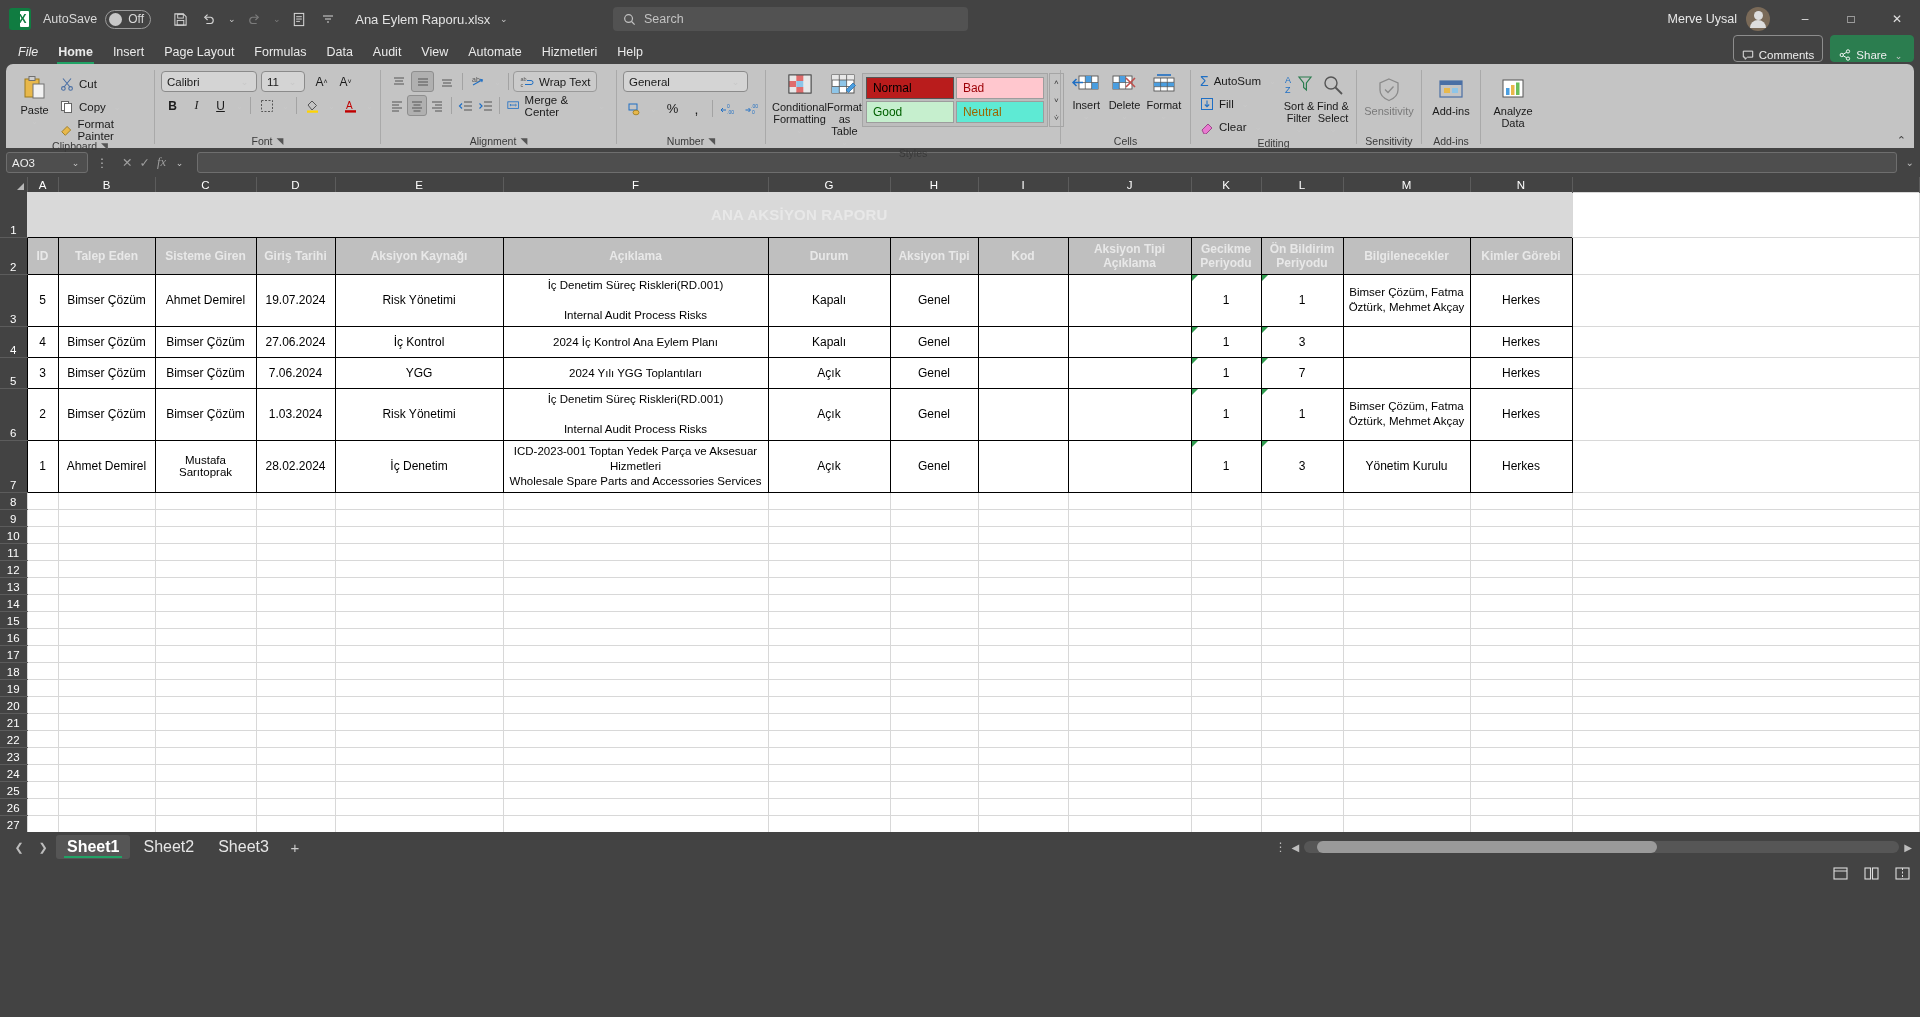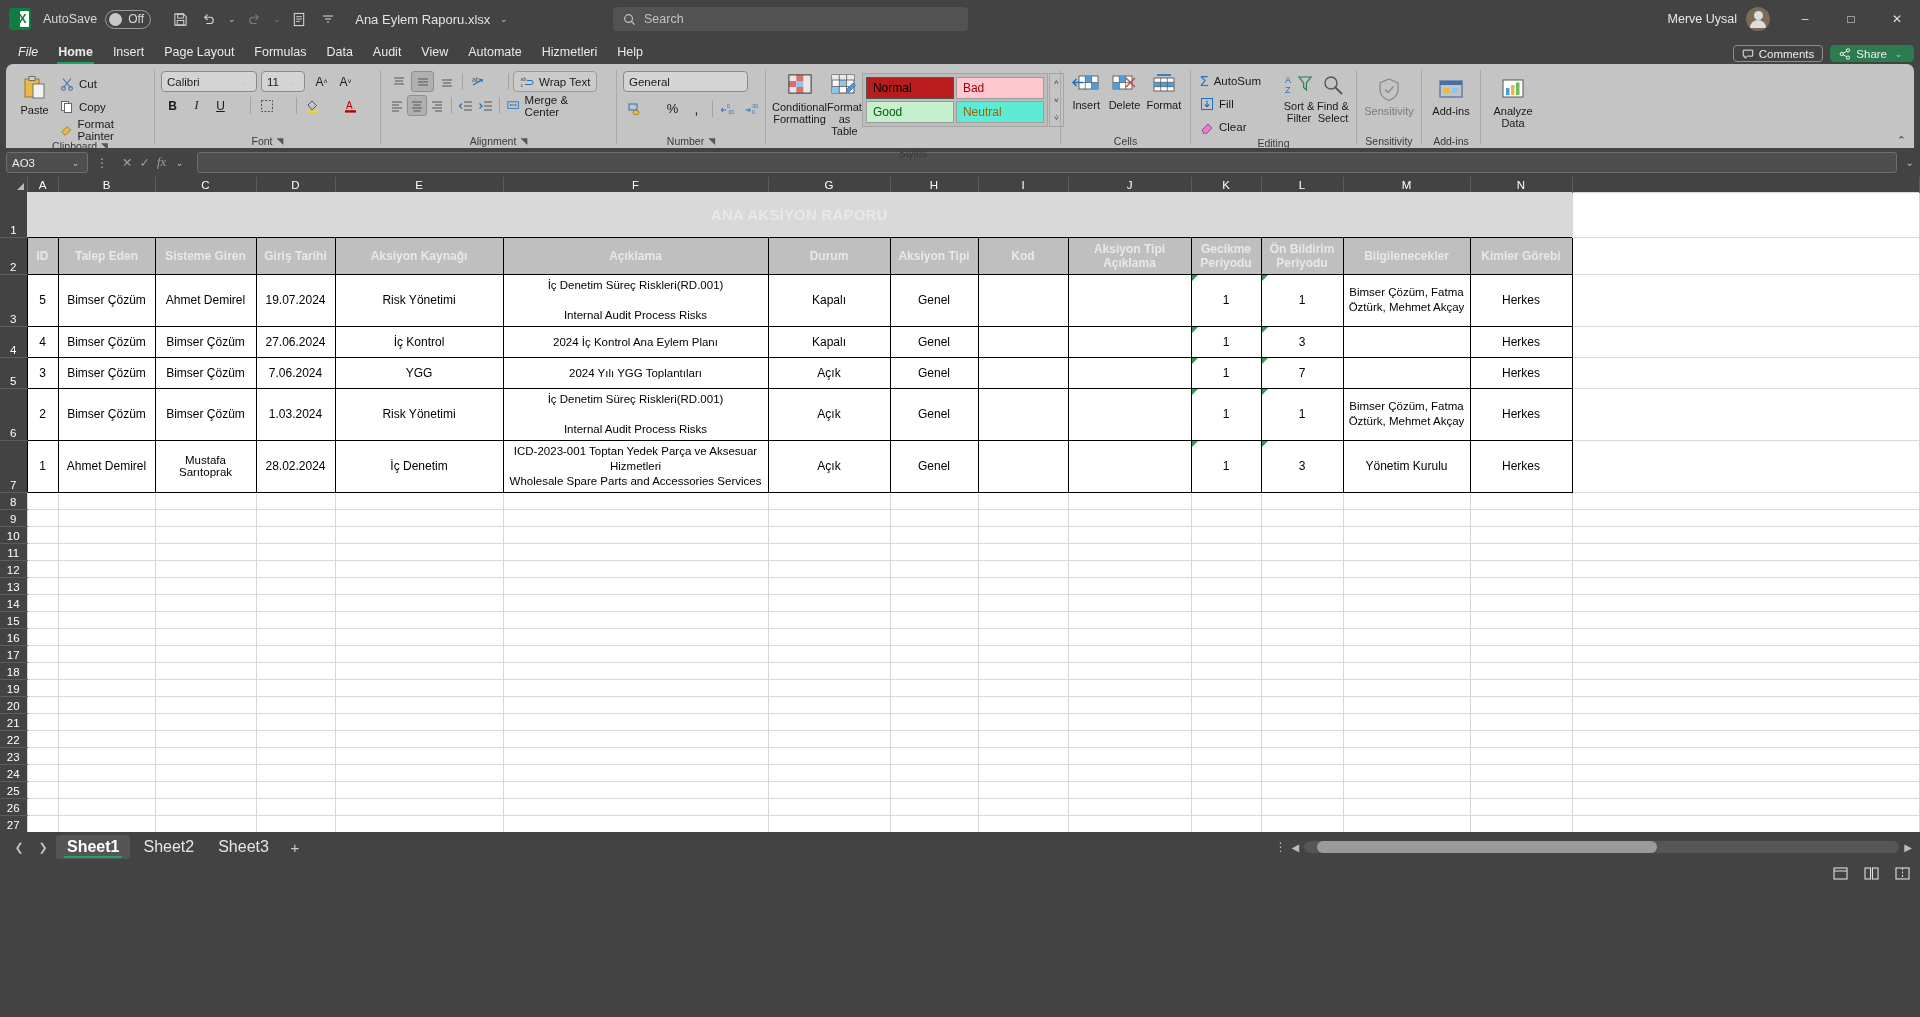--- a/index.html
+++ b/index.html
@@ -38,22 +38,22 @@
   .wbtns { position:absolute; right:0; display:flex; }
   .wbtn { width:46px; height:38px; display:flex; align-items:center; justify-content:center; color:#e0e0e0; font-size:12px; }
 
   
   .tabstrip { height:26px; display:flex; align-items:flex-end; background:#434343; position:relative; }
   .rtab { font-size:12.5px; color:#eaeaea; padding:0 10px; height:24px; display:flex; align-items:center; }
   .rtab:first-child{margin-left:8px;font-style:italic;}
   .rtab.active { font-weight:bold; position:relative; }
   .rtab.active:after { content:""; position:absolute; left:9px; right:9px; bottom:0px; height:2.5px; background:#21a366; }
   .tabright { position:absolute; right:6px; bottom:2px; display:flex; align-items:center; gap:7px; }
-  .pillbtn { height:17px; border:1px solid #8d8d8d; border-radius:4px; font-size:11.5px; color:#eee;
-    display:flex; align-items:center; gap:5px; padding:0 8px; }
+  .pillbtn { height:27px; border:1px solid #8d8d8d; border-radius:4px; font-size:11.5px; color:#eee;
+    display:flex; align-items:flex-end; gap:5px; padding:0 8px; }
   .pillbtn.share{ background:#2b7d4f; border-color:#2b7d4f;}
 
   
   .ribbon { height:84px; background:#c4c4c4; color:#1a1a1a; display:flex; position:relative;
      border-radius:7px 7px 0 0; margin:0 6px; }
   .rgroup { display:flex; flex-direction:column; height:84px; position:relative; padding:3px 0 0 0;}
   .rgroup .gbody { flex:1; display:flex; align-items:flex-start; padding:3px 6px 0 6px; }
   .gname { height:15px; font-size:10.5px; color:#3a3a3a; text-align:center; display:flex; align-items:center; justify-content:center; gap:4px;}
   .gdiv { width:1px; background:#a9a9a9; margin:6px 0 4px 0; }
   .bigbtn { display:flex; flex-direction:column; align-items:center; justify-content:flex-start; width:50px; padding-top:4px; }

